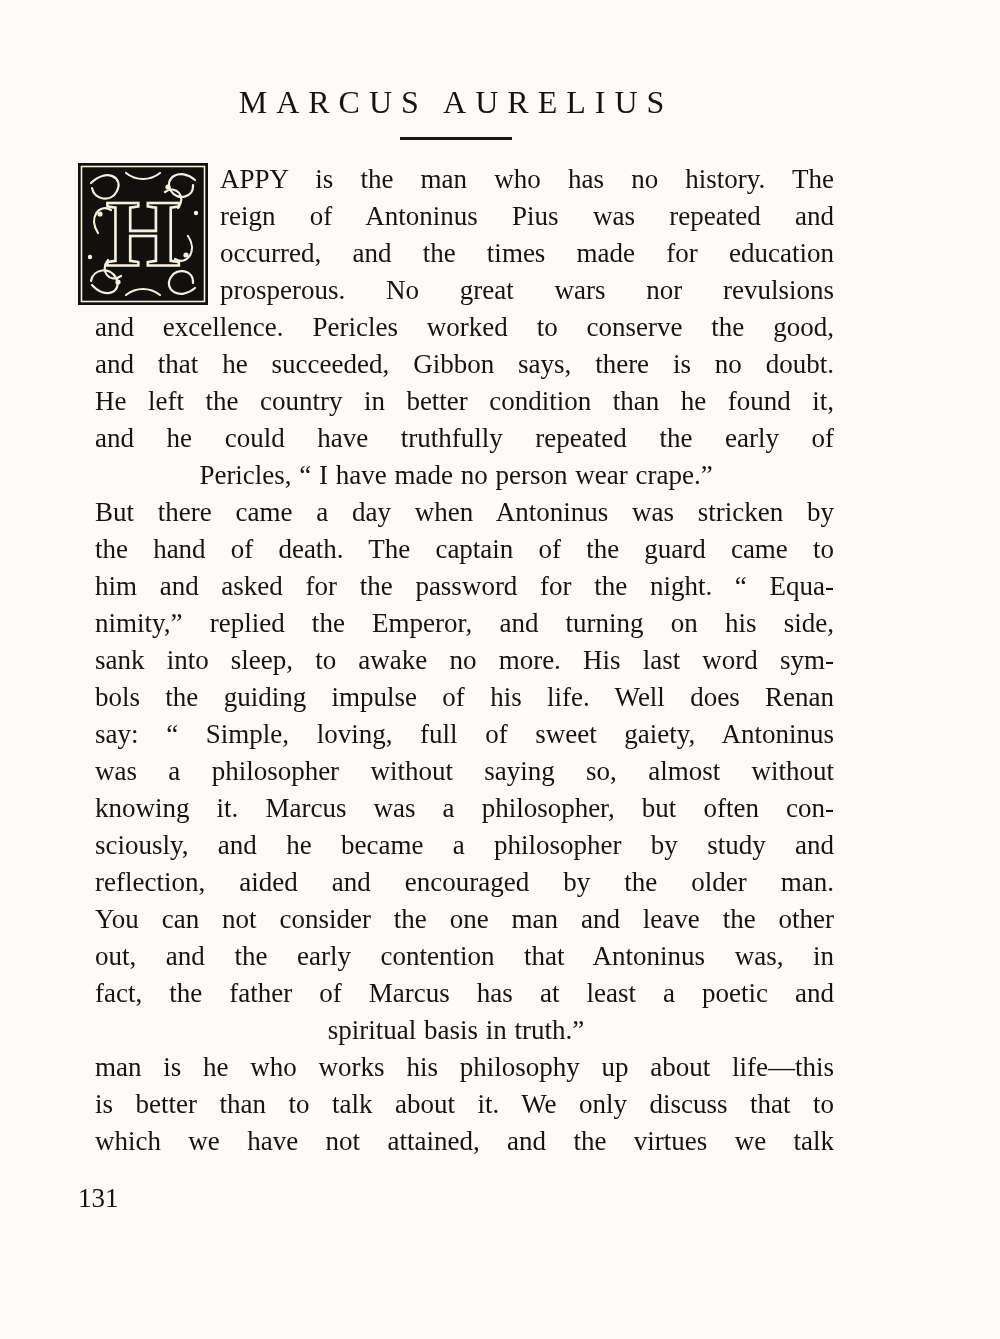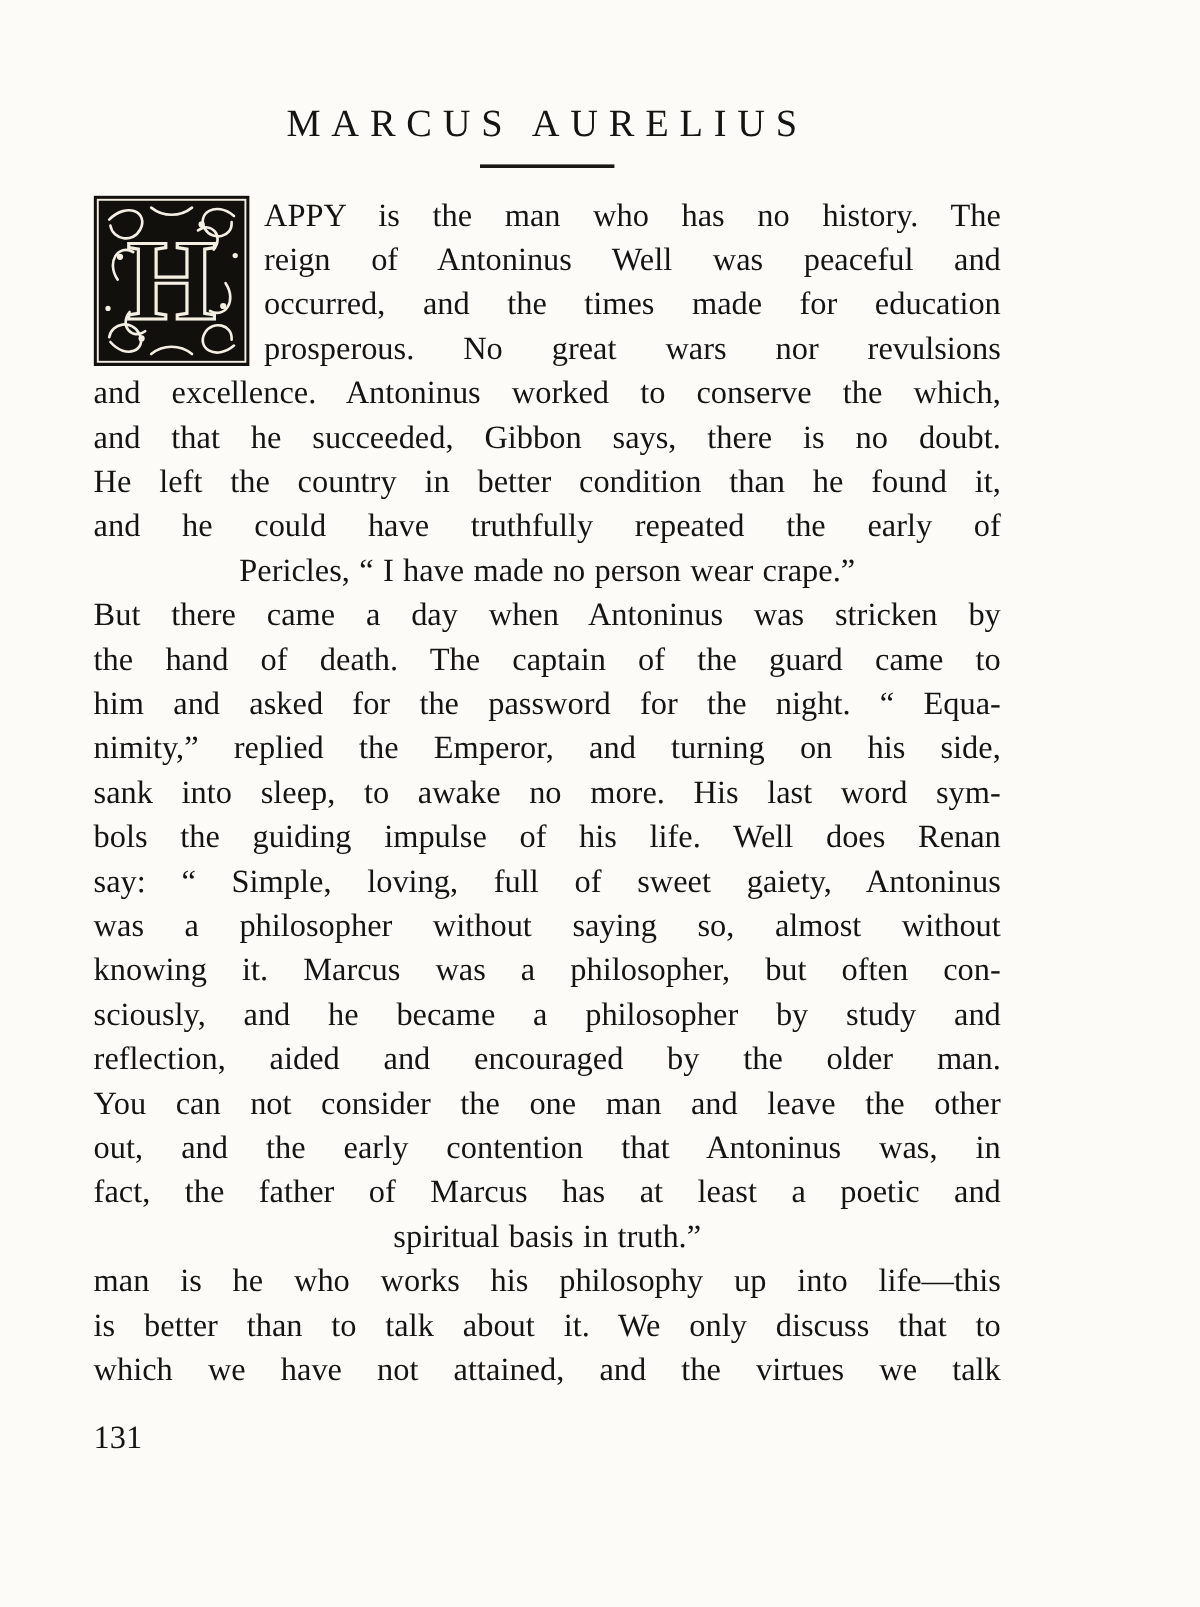--- a/index.html
+++ b/index.html
@@ -45,20 +45,21 @@
     line-height: 37px;
     word-spacing: 1px;
   }
   .line {
     text-align: center;
     white-space: normal;
   }
   .line.just {
     text-align: justify;
     text-align-last: justify;
+    margin-left: 17px;
   }
   .dropcap {
     float: left;
     width: 130px;
     height: 142px;
     margin: 2px 12px 2px 0;
   }
   .page-number {
     margin-top: 20px;
     padding-right: 72px;
@@ -98,44 +99,44 @@
             <circle cx="40" cy="119" r="2.6"></circle>
             <circle cx="90" cy="24" r="2.6"></circle>
             <circle cx="12" cy="94" r="2.2"></circle>
             <circle cx="118" cy="50" r="2.2"></circle>
           </g>
           <text x="65" y="103" font-size="96" text-anchor="middle" fill="#12100d" stroke="#f4efe2" stroke-width="2.6" font-family="'Liberation Serif', 'DejaVu Serif', serif" font-weight="bold">H</text>
         </svg>
       </div>
 
     <div class="line just">APPY is the man who has no history. The</div>
-        <div class="line just">reign of Antoninus Well was peaceful and</div>
+        <div class="line just">reign of Antoninus Pius was repeated and</div>
         <div class="line just">occurred, and the times made for education</div>
         <div class="line just">prosperous. No great wars nor revulsions</div>
-        <div class="line just">and excellence. Antoninus worked to conserve the which,</div>
+        <div class="line just">and excellence. Pericles worked to conserve the good,</div>
         <div class="line just">and that he succeeded, Gibbon says, there is no doubt.</div>
         <div class="line just">He left the country in better condition than he found it,</div>
         <div class="line just">and he could have truthfully repeated the early of</div>
         <div class="line">Pericles, “ I have made no person wear crape.”</div>
         <div class="line just">But there came a day when Antoninus was stricken by</div>
         <div class="line just">the hand of death. The captain of the guard came to</div>
         <div class="line just">him and asked for the password for the night. “ Equa-</div>
         <div class="line just">nimity,” replied the Emperor, and turning on his side,</div>
         <div class="line just">sank into sleep, to awake no more. His last word sym-</div>
         <div class="line just">bols the guiding impulse of his life. Well does Renan</div>
         <div class="line just">say: “ Simple, loving, full of sweet gaiety, Antoninus</div>
         <div class="line just">was a philosopher without saying so, almost without</div>
         <div class="line just">knowing it. Marcus was a philosopher, but often con-</div>
         <div class="line just">sciously, and he became a philosopher by study and</div>
         <div class="line just">reflection, aided and encouraged by the older man.</div>
         <div class="line just">You can not consider the one man and leave the other</div>
         <div class="line just">out, and the early contention that Antoninus was, in</div>
         <div class="line just">fact, the father of Marcus has at least a poetic and</div>
         <div class="line">spiritual basis in truth.”</div>
-        <div class="line just">man is he who works his philosophy up into life—this</div>
+        <div class="line just">man is he who works his philosophy up about life—this</div>
         <div class="line just">is better than to talk about it. We only discuss that to</div>
         <div class="line just">which we have not attained, and the virtues we talk</div>
       </div>
 
     <div class="page-number">131</div>
 
   </div>
 </div>
 
 </body></html>

